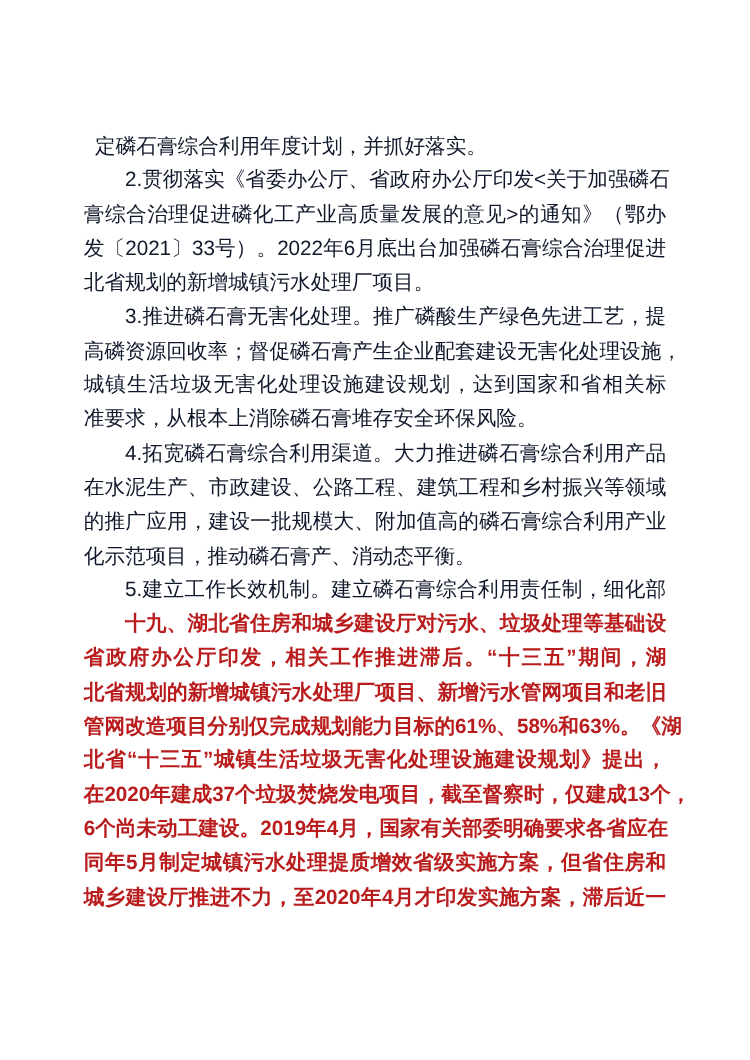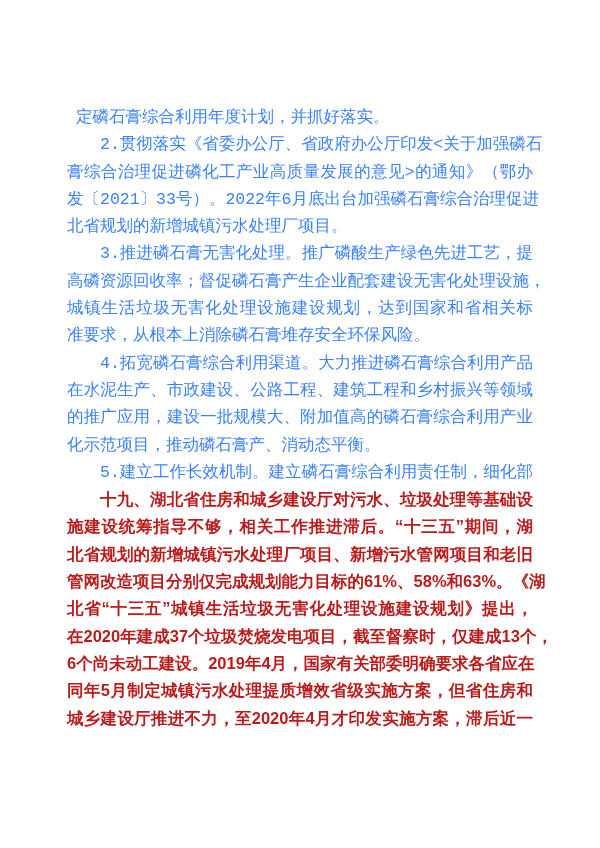--- a/index.html
+++ b/index.html
@@ -14,25 +14,25 @@
     background: #ffffff;
     overflow: hidden;
   }
   .doc {
     position: absolute;
     left: 67px;
     top: 104px;
     width: 466px;
   }
   .line {
-    font-family: Liberation Mono, monospace;
+    font-family: Liberation Sans, sans-serif;
     font-size: 16.5px;
     line-height: 27.3px;
     height: 27.3px;
-    color: #3b82f6;
+    color: #0f172a;
     text-align: justify;
     text-align-last: justify;
     white-space: nowrap;
   }
   .line.nojust {
     text-align-last: left;
   }
   .line.bold {
     font-family: "Liberation Sans", sans-serif;
     font-weight: 700;
@@ -52,21 +52,21 @@
       <div class="line" style="padding-left: 2em;">3.推进磷石膏无害化处理。推广磷酸生产绿色先进工艺，提</div>
       <div class="line">高磷资源回收率；督促磷石膏产生企业配套建设无害化处理设施，</div>
       <div class="line">城镇生活垃圾无害化处理设施建设规划，达到国家和省相关标</div>
       <div class="line nojust">准要求，从根本上消除磷石膏堆存安全环保风险。</div>
       <div class="line" style="padding-left: 2em;">4.拓宽磷石膏综合利用渠道。大力推进磷石膏综合利用产品</div>
       <div class="line">在水泥生产、市政建设、公路工程、建筑工程和乡村振兴等领域</div>
       <div class="line">的推广应用，建设一批规模大、附加值高的磷石膏综合利用产业</div>
       <div class="line nojust">化示范项目，推动磷石膏产、消动态平衡。</div>
       <div class="line" style="padding-left: 2em;">5.建立工作长效机制。建立磷石膏综合利用责任制，细化部</div>
       <div class="line bold" style="padding-left: 2em;">十九、湖北省住房和城乡建设厅对污水、垃圾处理等基础设</div>
-      <div class="line bold">施建设统筹指导不够，相关工作推进滞后。“十三五”期间，湖</div>
+      <div class="line bold">省政府办公厅印发，相关工作推进滞后。“十三五”期间，湖</div>
       <div class="line bold">北省规划的新增城镇污水处理厂项目、新增污水管网项目和老旧</div>
       <div class="line bold">管网改造项目分别仅完成规划能力目标的61%、58%和63%。《湖</div>
       <div class="line bold">北省“十三五”城镇生活垃圾无害化处理设施建设规划》提出，</div>
       <div class="line bold">在2020年建成37个垃圾焚烧发电项目，截至督察时，仅建成13个，</div>
       <div class="line bold">6个尚未动工建设。2019年4月，国家有关部委明确要求各省应在</div>
       <div class="line bold">同年5月制定城镇污水处理提质增效省级实施方案，但省住房和</div>
       <div class="line bold">城乡建设厅推进不力，至2020年4月才印发实施方案，滞后近一</div>
     </div>
 </div>
 

